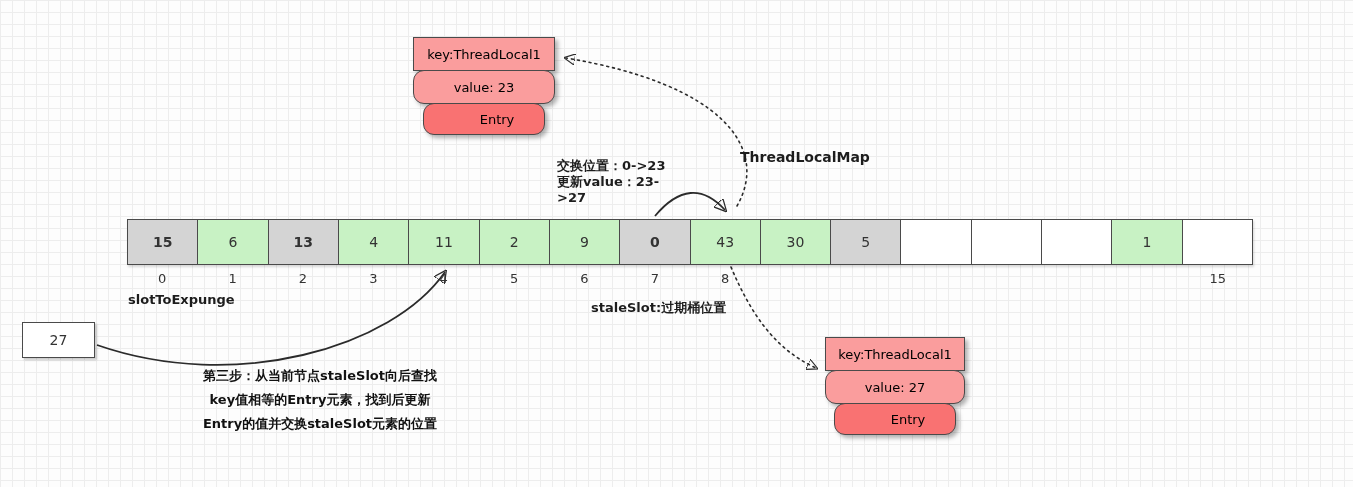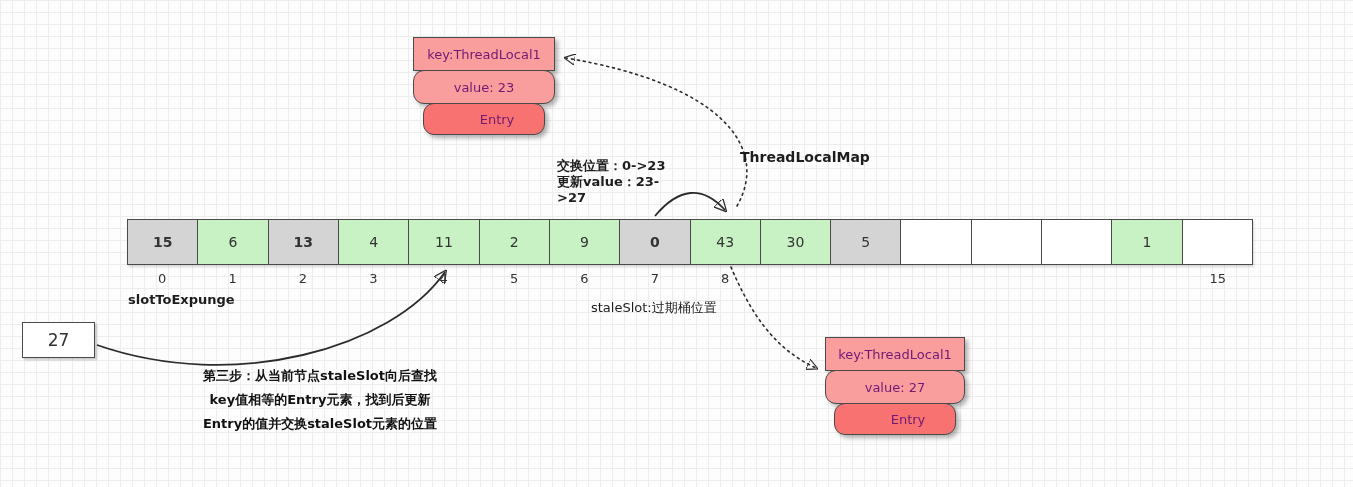--- a/index.html
+++ b/index.html
@@ -38,43 +38,43 @@
   }
   .index-row span{
     flex:1;text-align:center;font-size:13px;color:#333;
   }
 
   
   .entry-box{position:absolute;filter:drop-shadow(3px 3px 2px rgba(0,0,0,.3));}
   .entry-box .row{
     border:1px solid #4a4a4a;box-sizing:border-box;height:34px;
     display:flex;align-items:center;justify-content:center;
-    font-size:13px;color:#701a75;background:var(--entry-pink);
+    font-size:13px;color:#000000;background:var(--entry-pink);
   }
   .entry-box .row + .row{margin-top:-1px;border-radius:11px;}
   .entry-box .row.entry{
     width:122px;margin-left:auto;margin-right:auto;height:32px;
     background:var(--entry-red);
     padding-left:26px;
   }
   .entry-box.top{left:413px;top:37px;width:142px;}
   .entry-box.bottom{left:825px;top:337px;width:140px;}
 
   
   .label{position:absolute;color:#1d1d1d;}
   .map-title{left:740px;top:149px;font-size:14px;font-weight:bold;}
   .swap{left:557px;top:158px;font-size:13px;font-weight:bold;line-height:16px;}
   .slot-to-expunge{left:128px;top:292px;font-size:13px;font-weight:bold;}
-  .stale-slot{left:591px;top:299px;font-size:13px;font-weight:normal;}
+  .stale-slot{left:591px;top:299px;font-size:13px;font-weight:bold;}
 
   .box27{
     position:absolute;left:22px;top:322px;width:73px;height:36px;
     background:#fff;border:1px solid #4a4a4a;box-sizing:border-box;
     display:flex;align-items:center;justify-content:center;
-    font-size:17px;color:#333;filter:drop-shadow(2px 2px 1px rgba(0,0,0,.2));
+    font-size:14px;color:#333;filter:drop-shadow(2px 2px 1px rgba(0,0,0,.2));
   }
 
   .caption{
     position:absolute;left:110px;top:364px;width:420px;text-align:center;
     font-size:13px;font-weight:bold;color:#111;line-height:24px;
   }
 </style>
 </head>
 <body>
 

